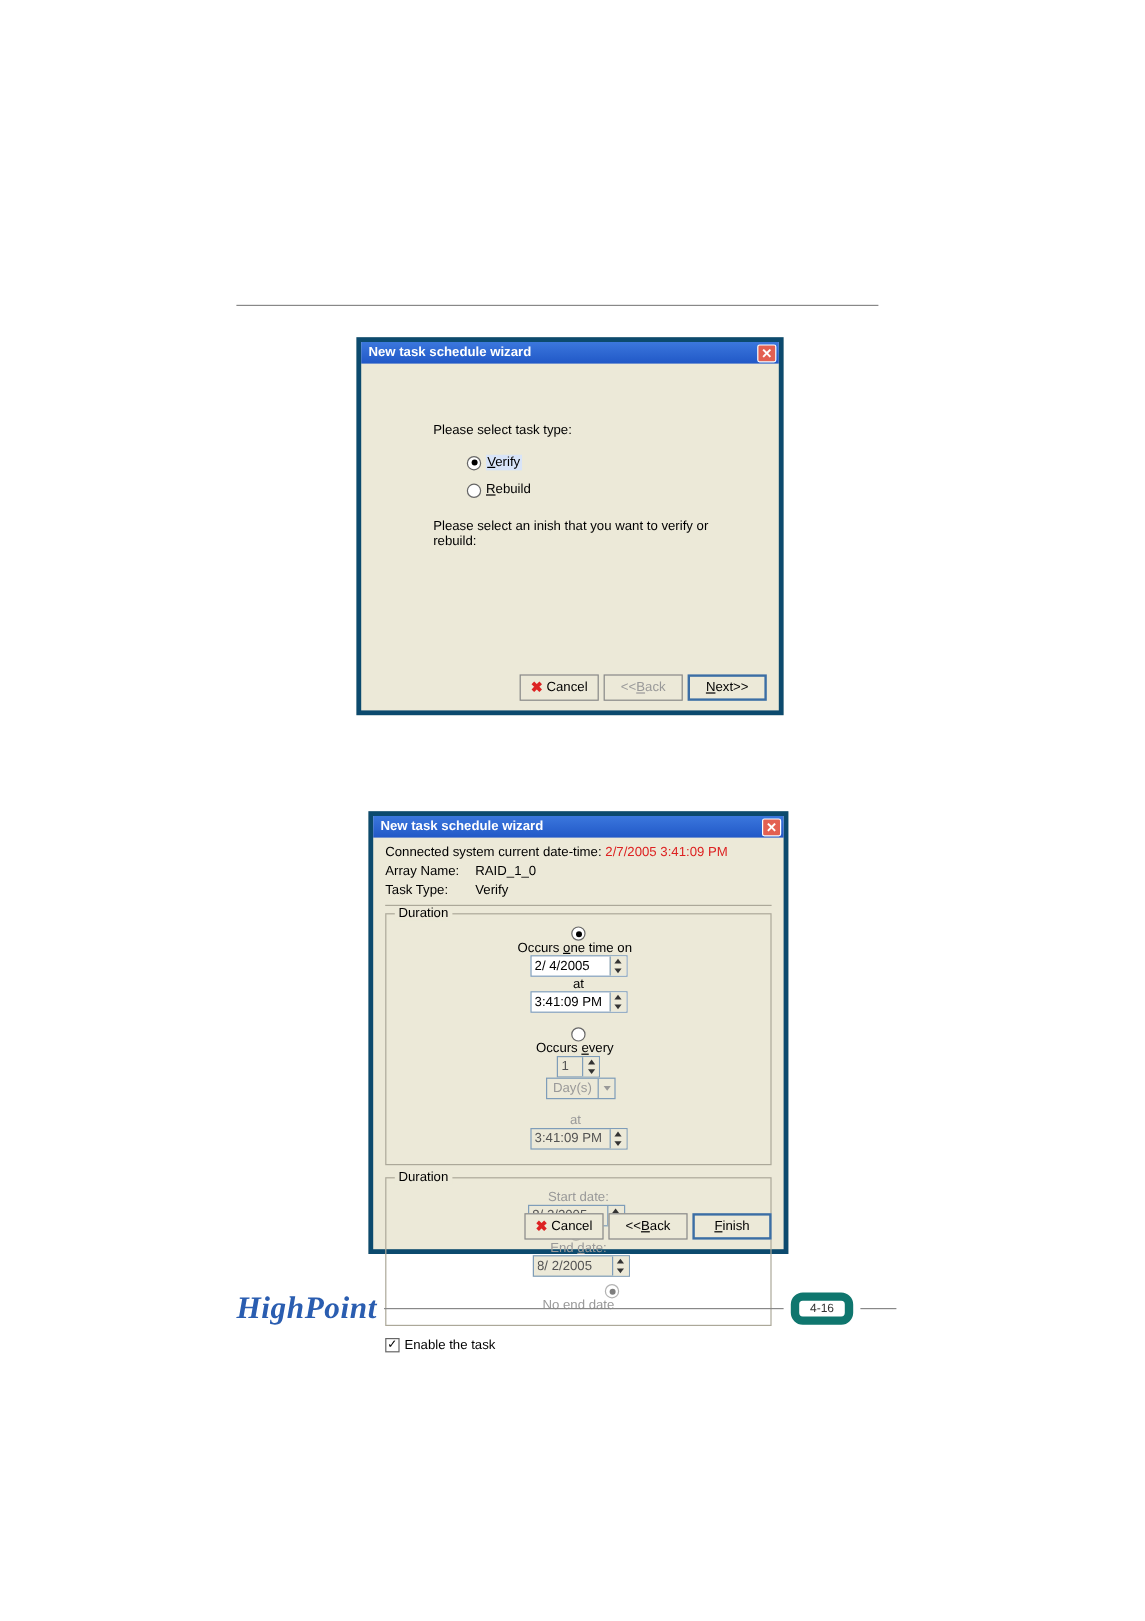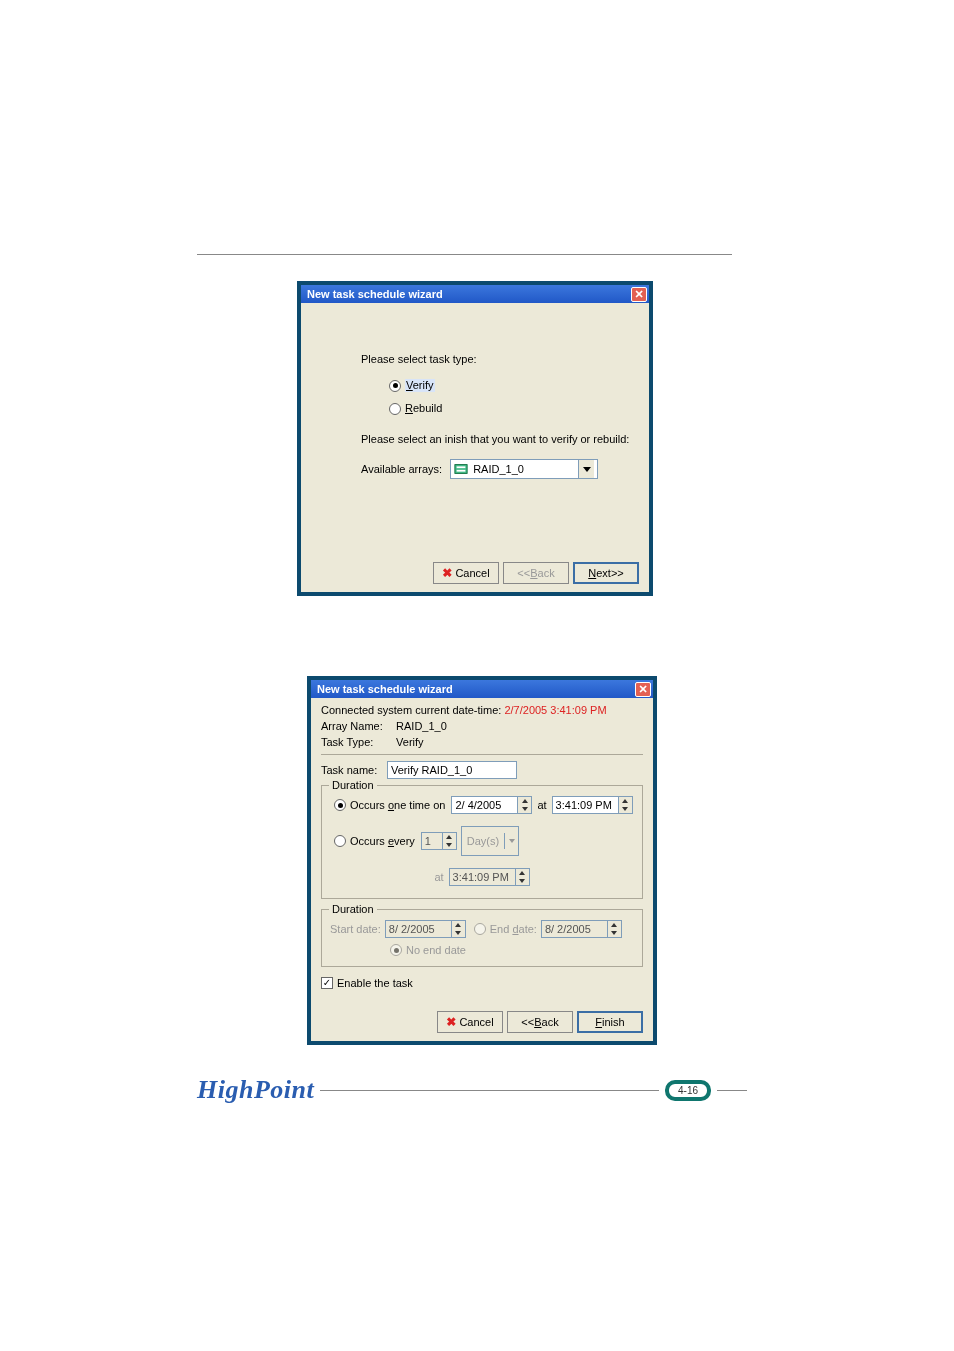--- a/index.html
+++ b/index.html
@@ -36,21 +36,21 @@
   .closebtn {
     width: 16px; height: 15px;
     background: #e36052;
     border: 1px solid #fff;
     border-radius: 2px;
     display: flex; align-items: center; justify-content: center;
     color: #fff; font-weight: bold; font-size: 11px;
     cursor: pointer;
   }
   .dialog1 { left: 297px; top: 281px; width: 356px; height: 315px; }
-  .d1-body { padding: 50px 18px 0 60px; color: #000; font-size: 11px; }
+  .d1-body { padding: 50px 30px 0 60px; color: #000; font-size: 11px; }
   .d1-body .row { margin-bottom: 14px; }
   .radio-row { display: flex; align-items: center; margin-left: 28px; margin-bottom: 10px; }
   .radio-dot {
     width: 12px; height: 12px; border: 1px solid #666; border-radius: 50%;
     display: inline-flex; align-items: center; justify-content: center;
     margin-right: 4px; background: #fff;
   }
   .radio-dot.selected::after { content: ""; width: 5px; height: 5px; background: #000; border-radius: 50%; }
   .radio-label { border-bottom: 1px dotted transparent; }
   .radio-label .ul { text-decoration: underline; }
@@ -95,33 +95,33 @@
   .txtinput {
     border: 1px solid #7f9db9; background: #fff; height: 18px;
     padding: 1px 3px; font-size: 11px; font-family: inherit;
   }
   .group {
     border: 1px solid #aca899; padding: 10px 8px 10px 8px; position: relative; margin-bottom: 10px;
   }
   .group-title {
     position: absolute; top: -7px; left: 7px; background: #ece9d8; padding: 0 3px; font-size: 11px;
   }
-  .freq-row { display: flex; align-items: center; margin-bottom: 12px; flex-wrap: wrap; }
+  .freq-row { display: flex; align-items: center; margin-bottom: 12px; flex-wrap: wrap; flex-direction: column; }
   .spinner {
     display: inline-flex; border: 1px solid #7f9db9; background: #fff; height: 18px; align-items: center;
   }
   .spinner.disabled { background: #ece9d8; color: #999; }
   .spinner input { border: none; width: 65px; font-size: 11px; height: 16px; padding: 0 3px; font-family: inherit; background: transparent; }
   .spinner .spinbtns { width: 14px; height: 16px; background: #ece9d8; border-left: 1px solid #7f9db9; display:flex; flex-direction: column; }
   .spinbtns span { flex:1; display:flex; align-items:center; justify-content:center; }
   .spinbtns span::before { content:""; border-left:3px solid transparent; border-right:3px solid transparent; }
   .spinbtns .up::before { border-bottom:4px solid #333; }
   .spinbtns .dn::before { border-top:4px solid #333; }
   .dropdown {
-    display: inline-flex; border: 1px solid #7f9db9; background: #ece9d8; height: 30px; align-items: center; color:#999;
+    display: inline-flex; border: 1px solid #7f9db9; background: #ece9d8; height: 18px; align-items: center; color:#999;
   }
   .dropdown span.txt { padding: 0 5px; font-size: 11px; min-width: 42px; }
   .dropdown .dd-arrow { width: 14px; height: 16px; border-left:1px solid #7f9db9; display:flex; align-items:center; justify-content:center; }
   .dd-arrow::after { content:""; border-left:3px solid transparent; border-right:3px solid transparent; border-top:4px solid #999; }
   .chk { width: 12px; height: 12px; border: 1px solid #666; background: #fff; display:inline-flex; align-items:center; justify-content:center; margin-right:4px; }
   .chk.checked::after { content:"✓"; font-size:10px; line-height:1; }
   .d2-btnrow { position: absolute; bottom: 8px; right: 10px; display: flex; gap: 4px; }
 
   .footer {
     position: absolute;
@@ -133,21 +133,21 @@
     font-size: 26px;
     color: #2a5db0;
     font-style: italic;
     font-weight: bold;
     letter-spacing: 0.5px;
   }
   .footer-line {
     flex: 1; height: 1px; background: #888; margin: 0 6px;
   }
   .footer-badge {
-    border: 4px solid #0f766e; border-radius: 10px;
+    border: 7px solid #0f766e; border-radius: 10px;
     padding: 1px 9px; font-size: 10px; color: #333; background: #fff;
   }
   .footer-tail { width: 30px; height: 1px; background: #888; margin-left: 6px; }
   .ul { text-decoration: underline; }
   .gray { color: #999; }
 </style>
 </head>
 <body>
 
 <div class="top-rule"></div>
@@ -165,32 +165,20 @@
       <span class="radio-label verify-highlight"><span class="ul">V</span><span>erify</span></span>
     </div>
 
     <div class="radio-row">
       <span class="radio-dot"></span>
       <span class="radio-label"><span class="ul">R</span><span>ebuild</span></span>
     </div>
 
     <div class="row" style="margin-top:18px;">Please select an inish that you want to verify or rebuild:</div>
 
-    <div class="select-row">
-      <span>Available arrays:</span>
-      <div class="select-box">
-        <svg class="icon" viewBox="0 0 16 16">
-            <rect x="1" y="3" width="14" height="10" fill="#4b8" stroke="#063"></rect>
-            <rect x="3" y="5" width="10" height="2" fill="#fff"></rect>
-            <rect x="3" y="9" width="10" height="2" fill="#fff"></rect>
-          </svg>
-        <span>RAID_1_0</span>
-        <div class="select-arrow"></div>
-      </div>
-    </div>
   </div>
   <div class="btnrow">
     <div class="winbtn">
         <span class="redx">✖</span>
         <span>Cancel</span>
       </div>
     <div class="winbtn disabled">
         <span>&lt;&lt;</span>
         <span class="ul">B</span>
         <span>ack</span>
@@ -215,24 +203,20 @@
     <div class="d2-line">
       <span class="d2-label">Array Name:</span>
       <span>RAID_1_0</span>
     </div>
     <div class="d2-line">
       <span class="d2-label">Task Type:</span>
       <span>Verify</span>
     </div>
     <div class="d2-hr"></div>
 
-    <div class="fieldrow">
-      <span style="width:66px;">Task name:</span>
-      <input class="txtinput" style="width: 130px;" value="Verify RAID_1_0">
-    </div>
 
     <div class="group">
       <div class="group-title">Duration</div>
 
       <div class="freq-row">
         <span class="radio-dot selected" style="margin-left:4px;"></span>
         <span style="margin-right:6px;"><span>Occurs </span><span class="ul">o</span><span>ne time on</span></span>
         <div class="spinner">
           <input value="2/ 4/2005" style="">
           <div class="spinbtns">

